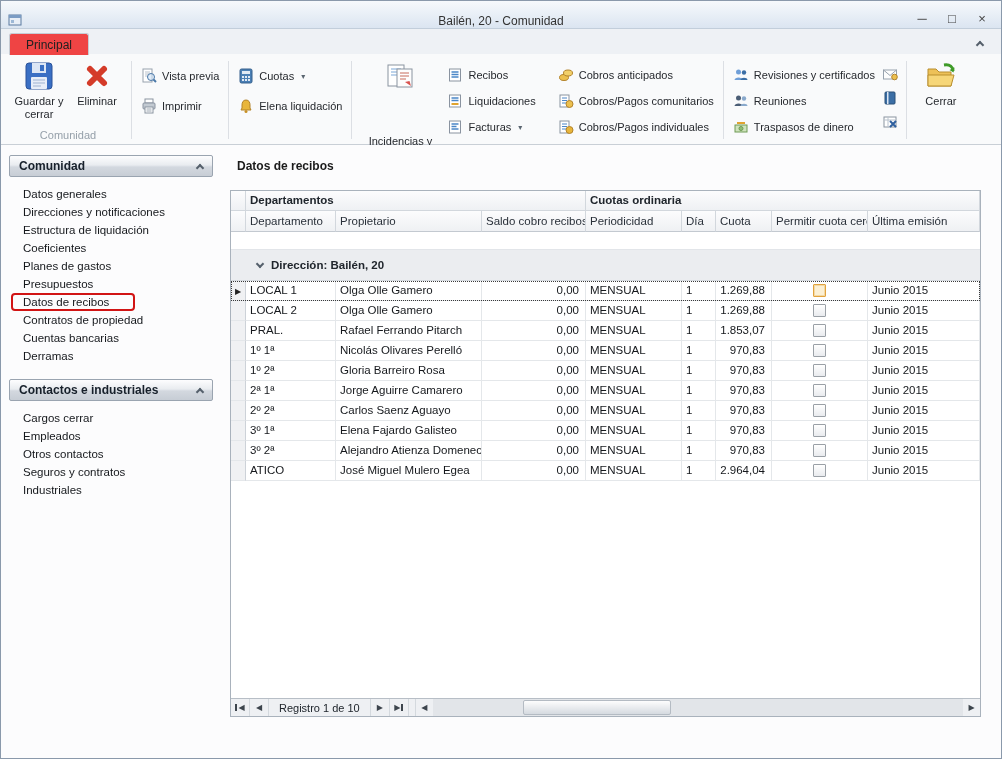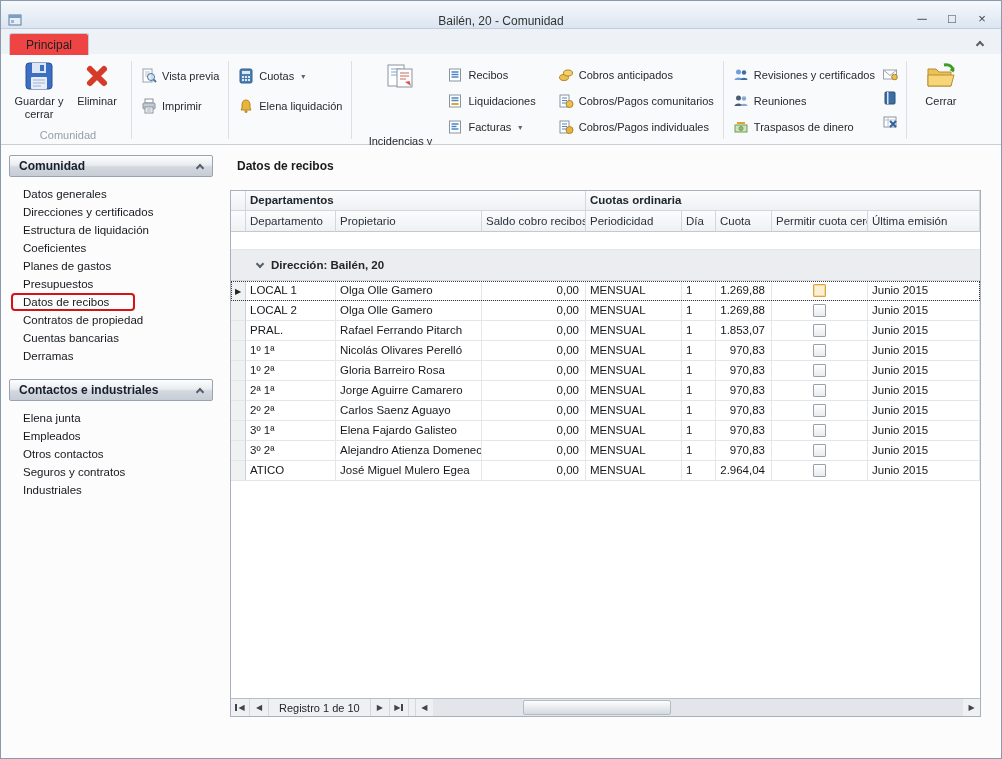--- a/index.html
+++ b/index.html
@@ -406,39 +406,39 @@
 
     <div class="sidebar">
       <div class="side-section">
         <div class="side-header">
           <span>Comunidad</span>
           <i class="chev up"></i>
         </div>
         <div class="side-items">
 
         <div class="side-item">Datos generales</div>
-            <div class="side-item">Direcciones y certificados</div>
+            <div class="side-item">Direcciones y notificaciones</div>
             <div class="side-item">Estructura de liquidación</div>
             <div class="side-item">Coeficientes</div>
             <div class="side-item">Planes de gastos</div>
             <div class="side-item">Presupuestos</div>
             <div class="side-item selected">Datos de recibos</div>
             <div class="side-item">Contratos de propiedad</div>
             <div class="side-item">Cuentas bancarias</div>
             <div class="side-item">Derramas</div>
           </div>
       </div>
       <div class="side-section">
         <div class="side-header">
           <span>Contactos e industriales</span>
           <i class="chev up"></i>
         </div>
         <div class="side-items">
 
-        <div class="side-item">Elena junta</div>
+        <div class="side-item">Cargos cerrar</div>
             <div class="side-item">Empleados</div>
             <div class="side-item">Otros contactos</div>
             <div class="side-item">Seguros y contratos</div>
             <div class="side-item">Industriales</div>
           </div>
       </div>
     </div>
 
     <div class="main">
       <div class="page-title">Datos de recibos</div>

